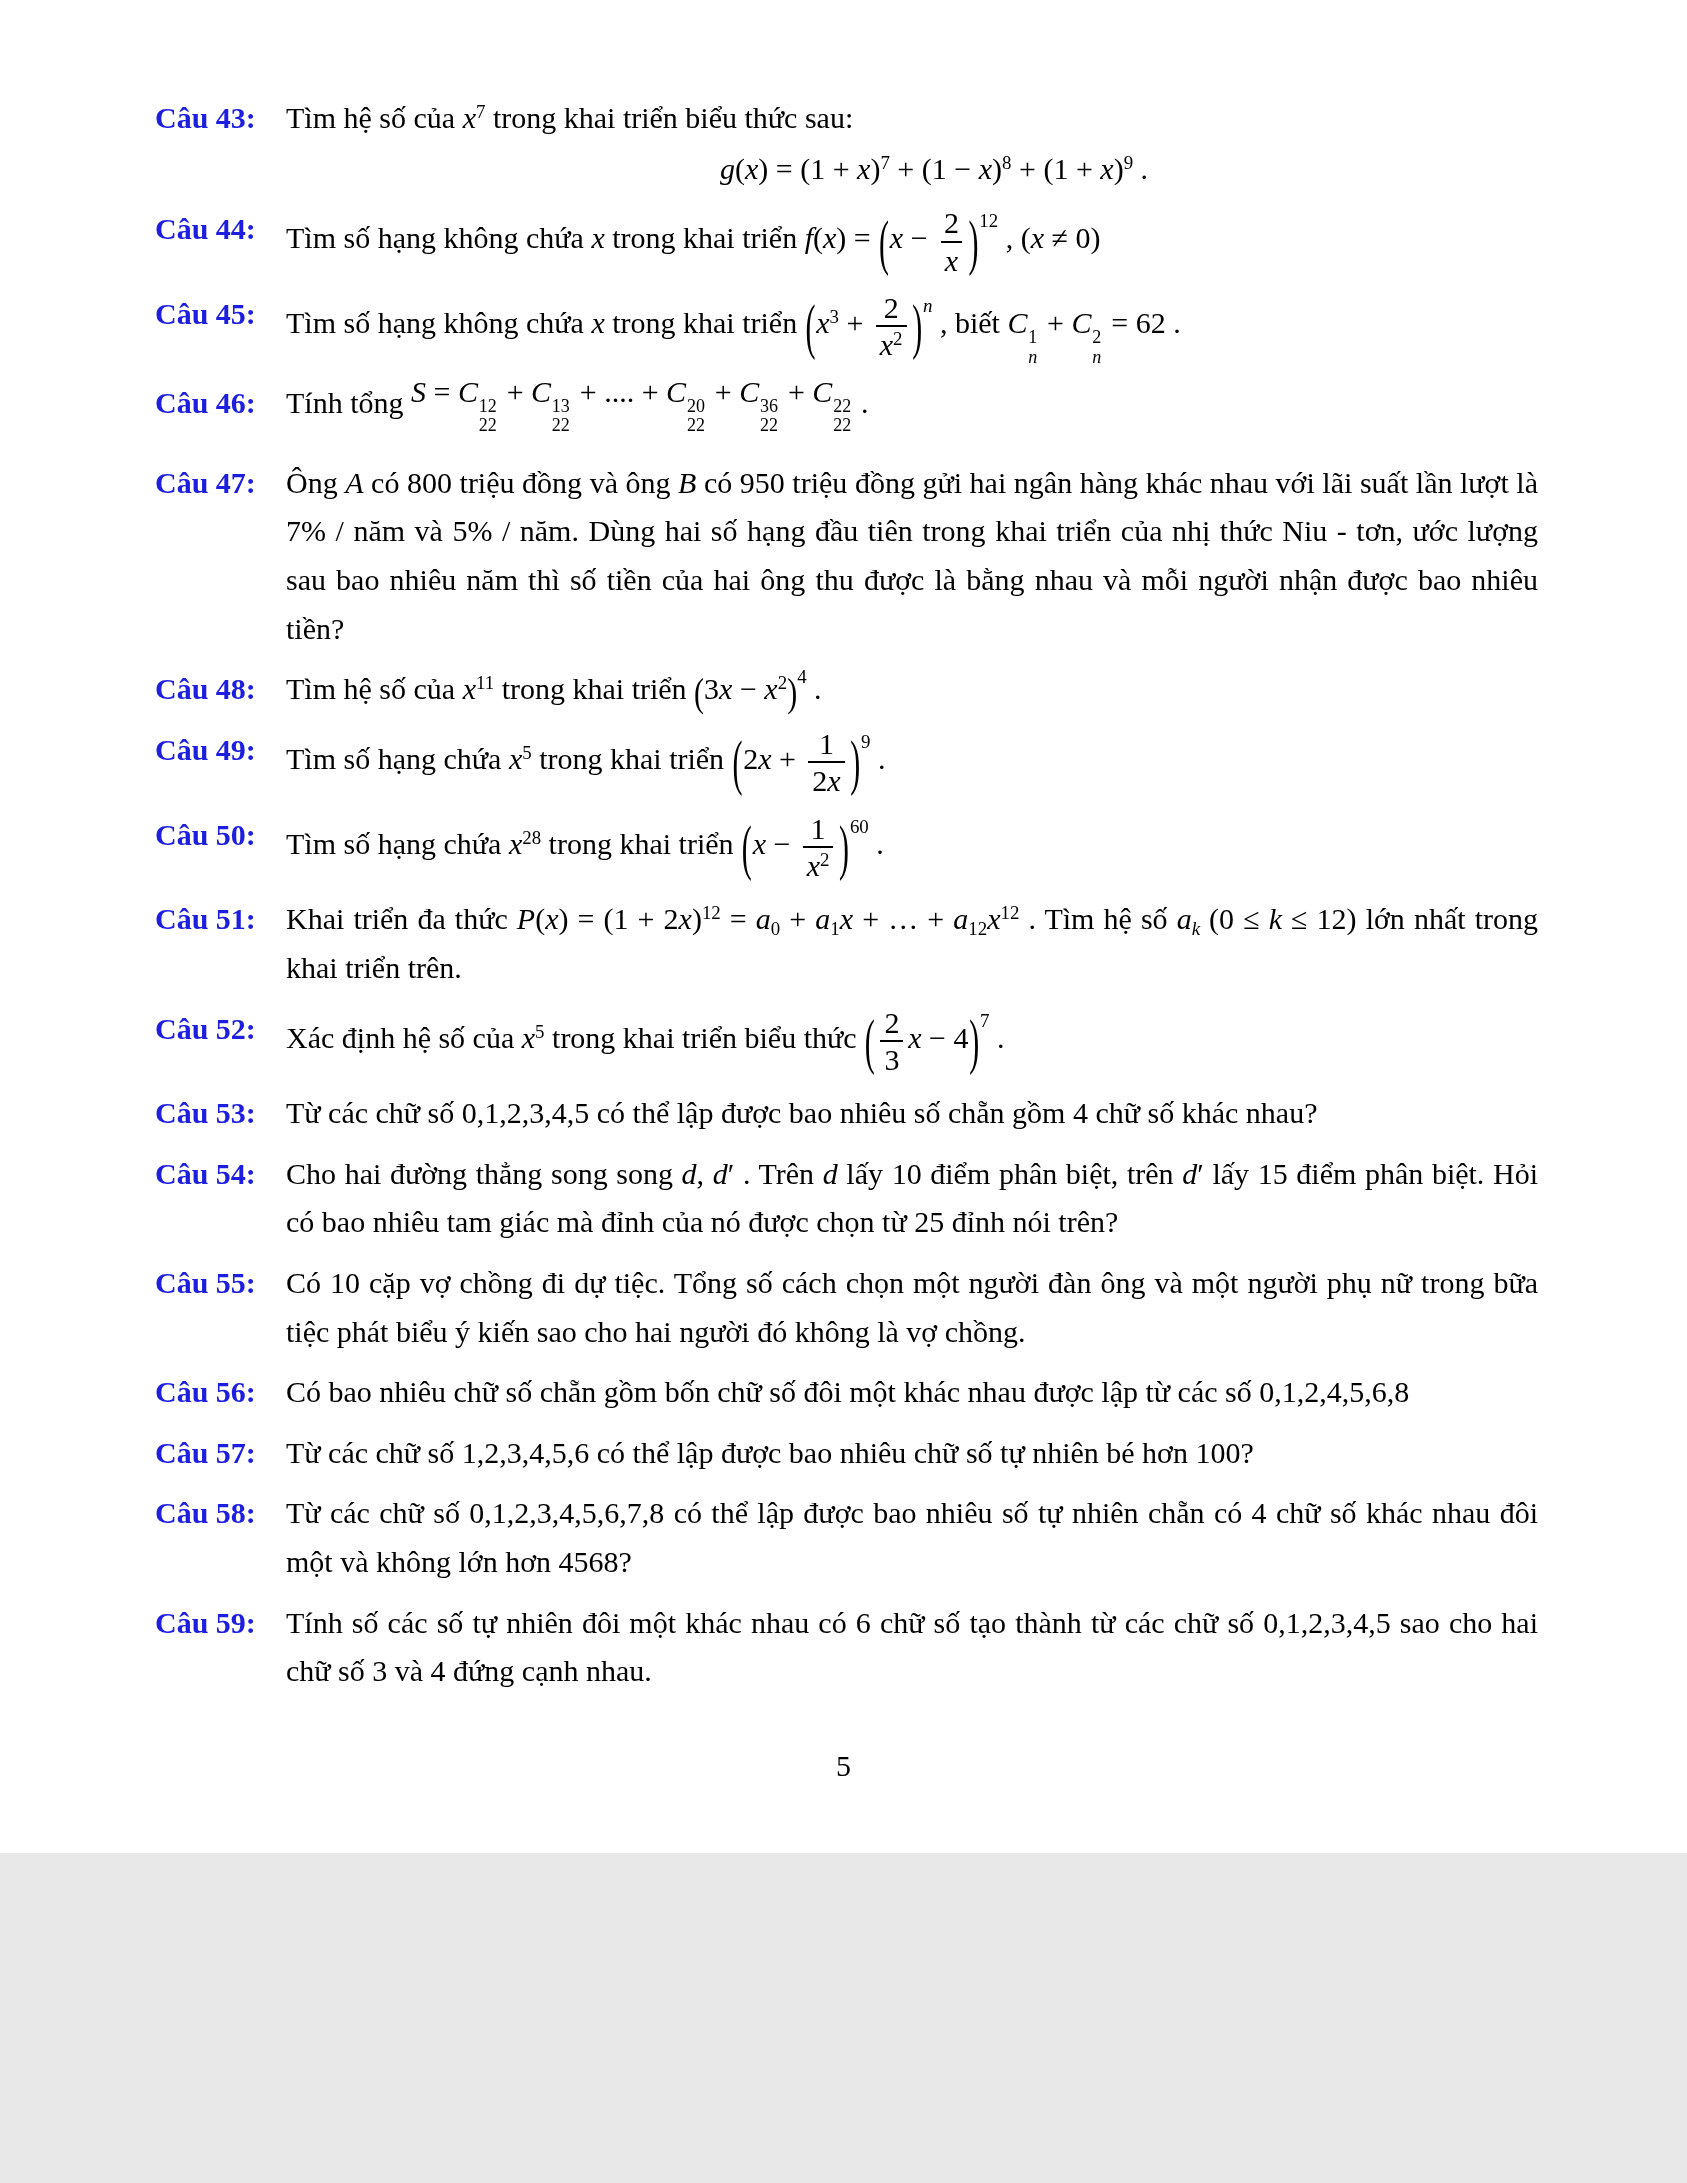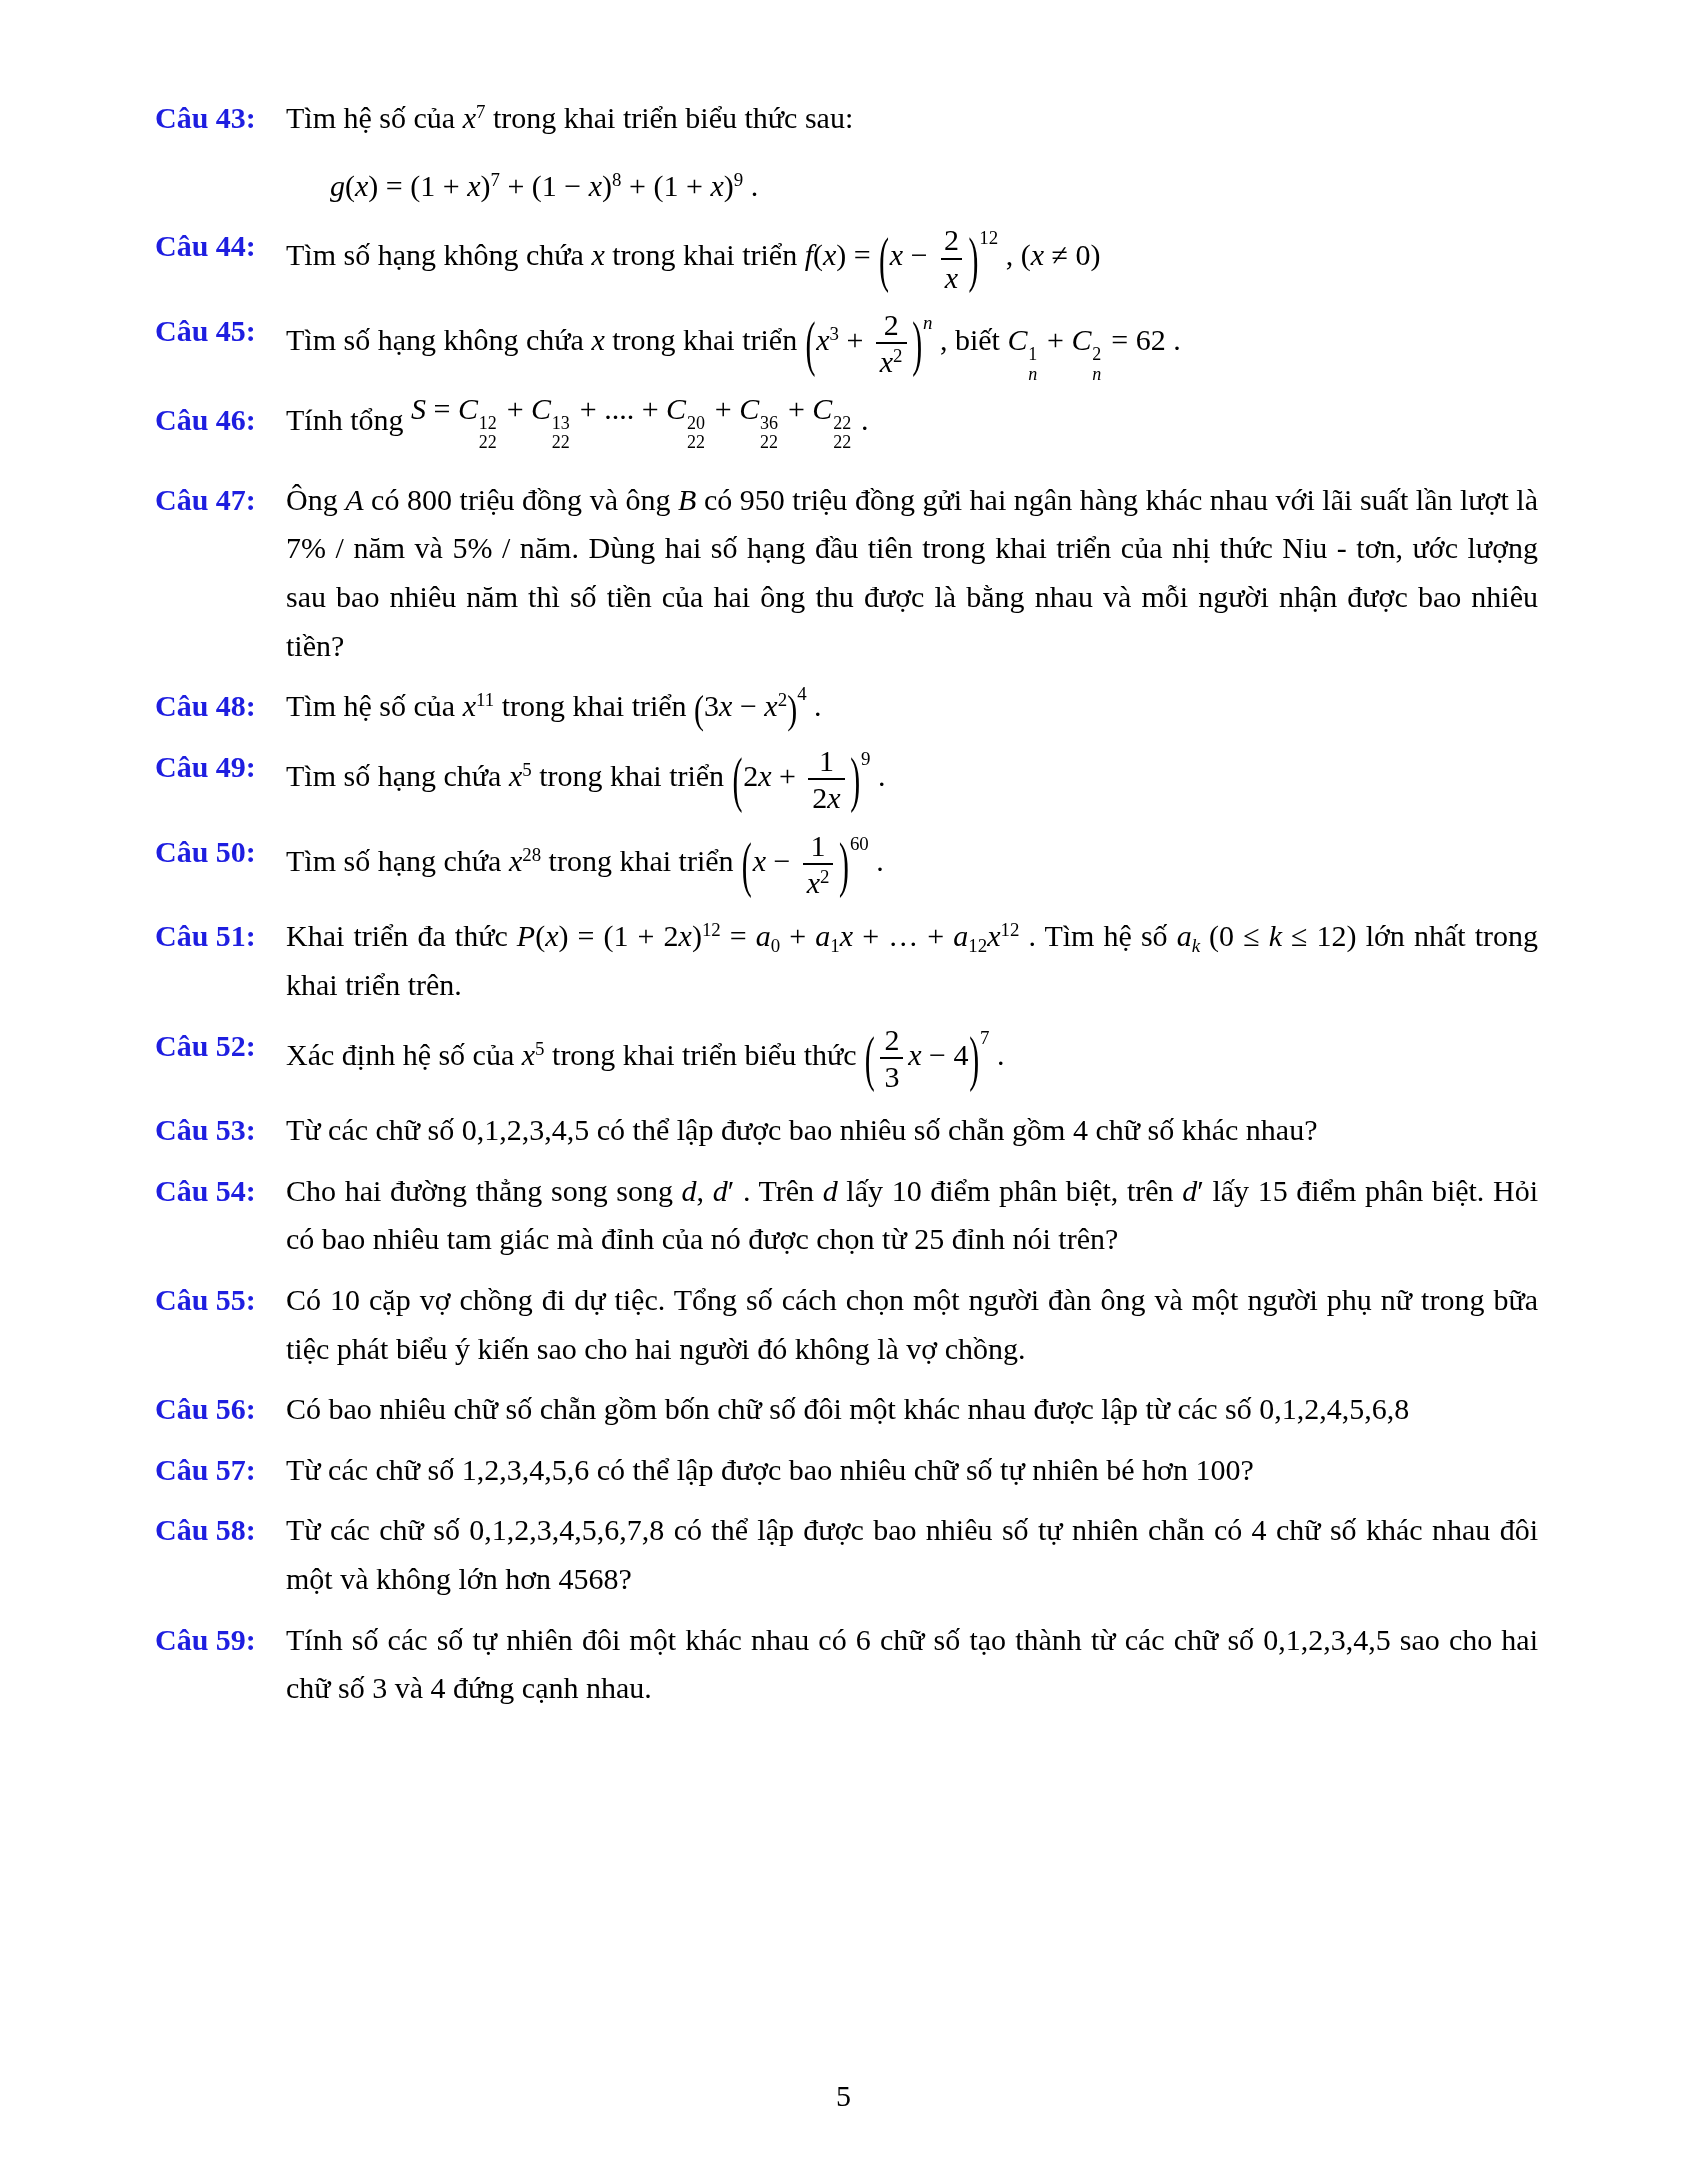--- a/index.html
+++ b/index.html
@@ -1,33 +1,33 @@
 <!DOCTYPE html>
 <html style="--label-color: #1e1ee0;font-size:12.7px"><head>
 <meta charset="utf-8">
 <style>
   html,body{margin:0;padding:0;background:#e8e8e8;}
   .page{
     position:relative;
-    width:1687px;height:2183px;
+    width:1687px;height:1853px;
     background:#fff;
     box-sizing:border-box;
     padding:94px 149px 0 155px;
     font-family:"Liberation Serif","DejaVu Serif",serif;
     font-size:30px;color:#000;
     overflow:hidden;
   }
   .q{display:flex;align-items:flex-start;margin-bottom:12px;}
   .q-label{
     flex:0 0 131px;width:131px;
     font-weight:bold;color:var(--label-color,#1e1ee0);
     line-height:1.62;white-space:nowrap;
   }
   .q-body{flex:1;text-align:justify;line-height:1.62;}
-  .formula-line{margin-top:19px;padding-left:44px;text-align:left;}
+  .formula-line{margin-top:2px;padding-left:44px;text-align:center;}
   .it{font-style:italic;}
   .sup{font-size:63%;vertical-align:0.55em;line-height:0;}
   .msup{font-size:63%;vertical-align:0.85em;line-height:0;}
   .psup{font-size:63%;vertical-align:1.15em;line-height:0;}
   .sub{font-size:63%;vertical-align:-0.3em;line-height:0;}
   .ss{
     display:inline-flex;flex-direction:column;
     font-size:60%;line-height:1.08;
     vertical-align:-0.55em;text-align:left;
     margin:0 2.4px 0 0.8px;

